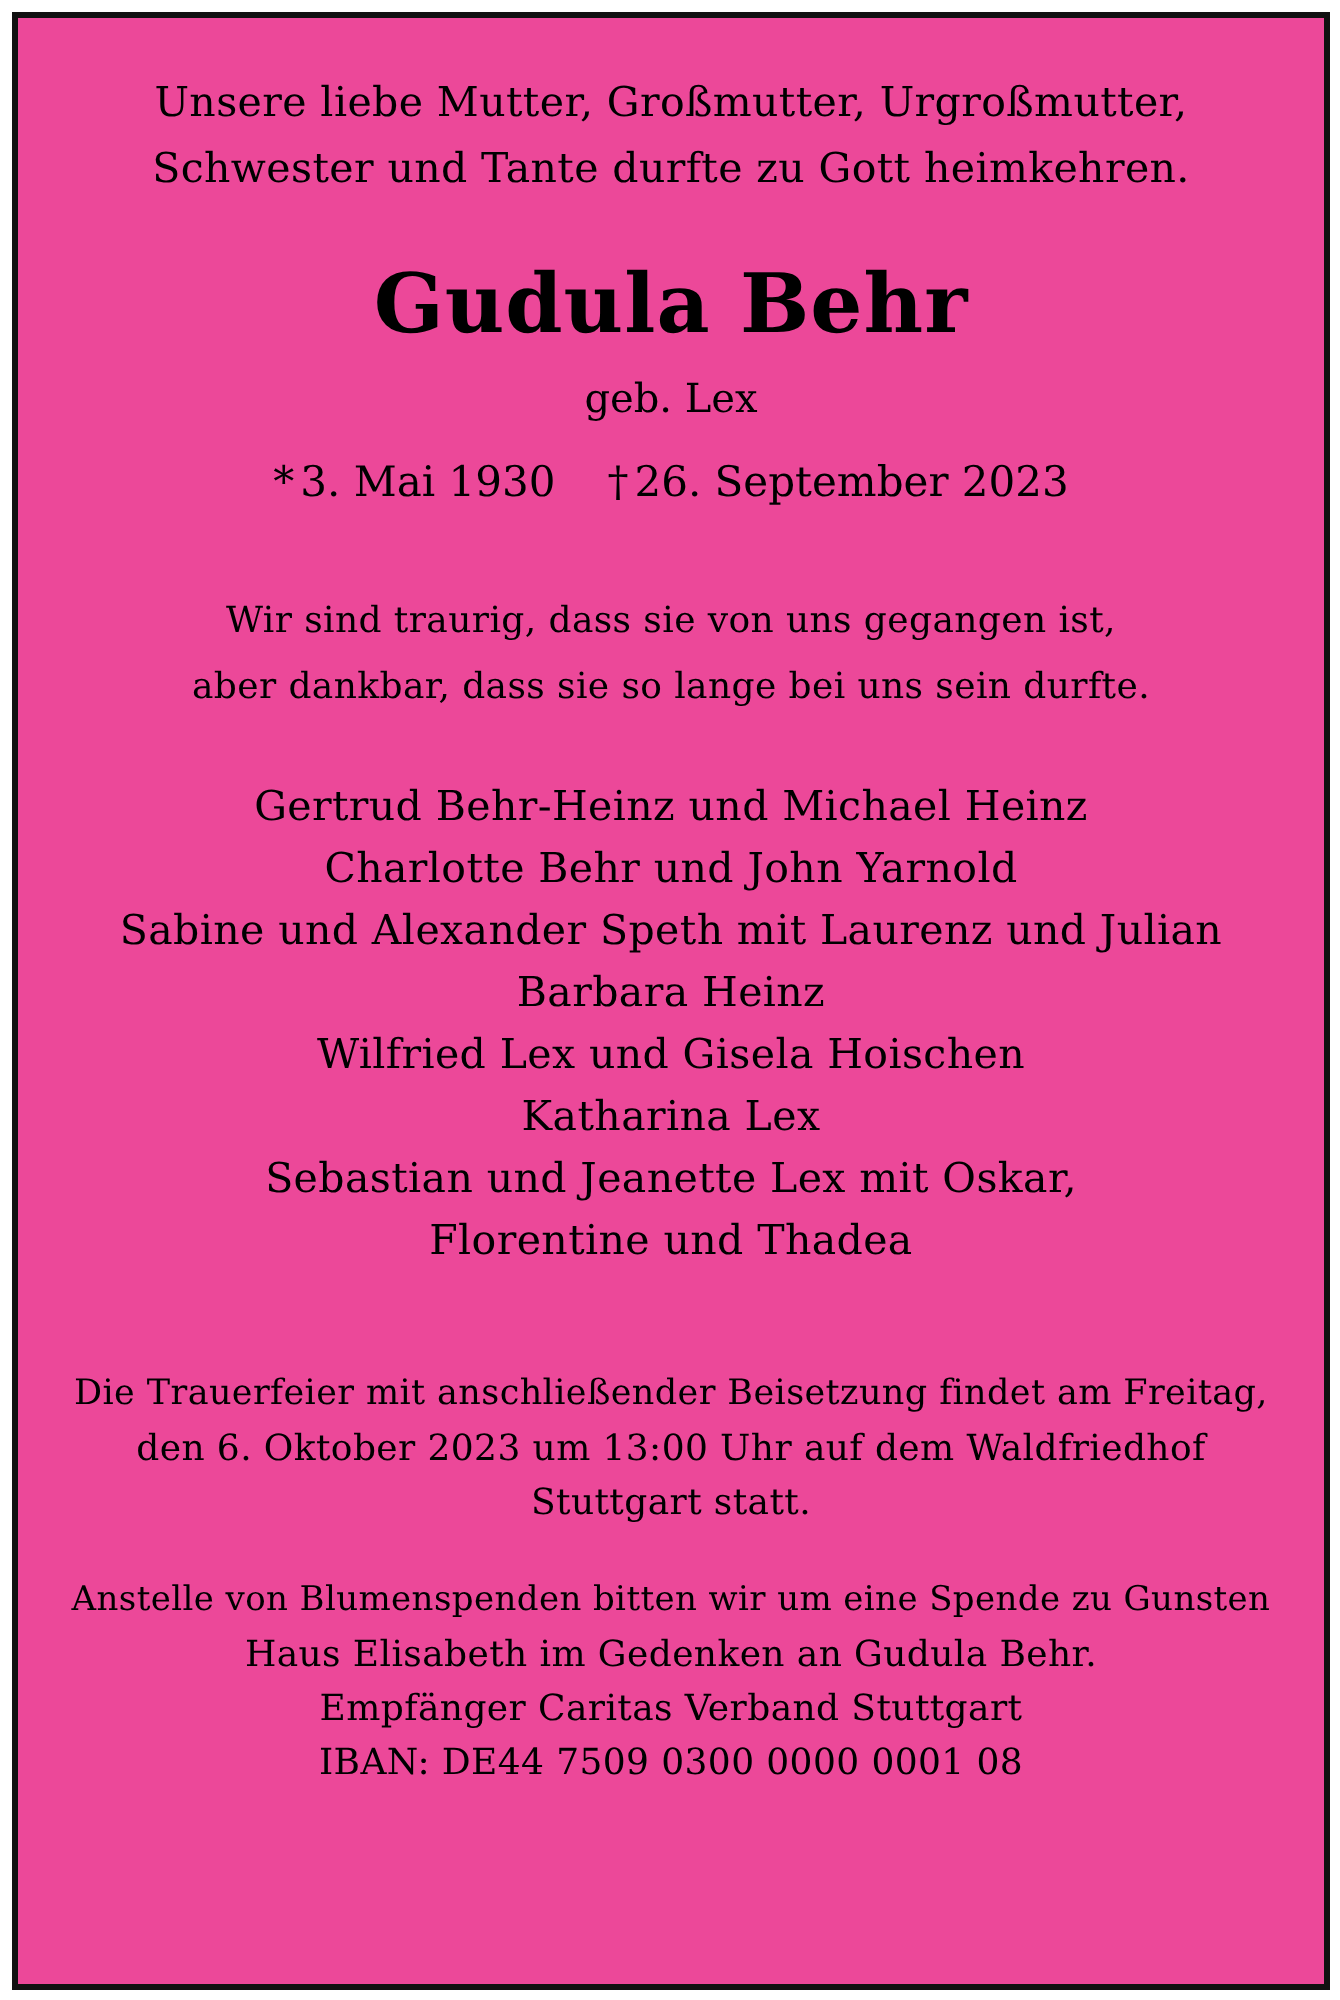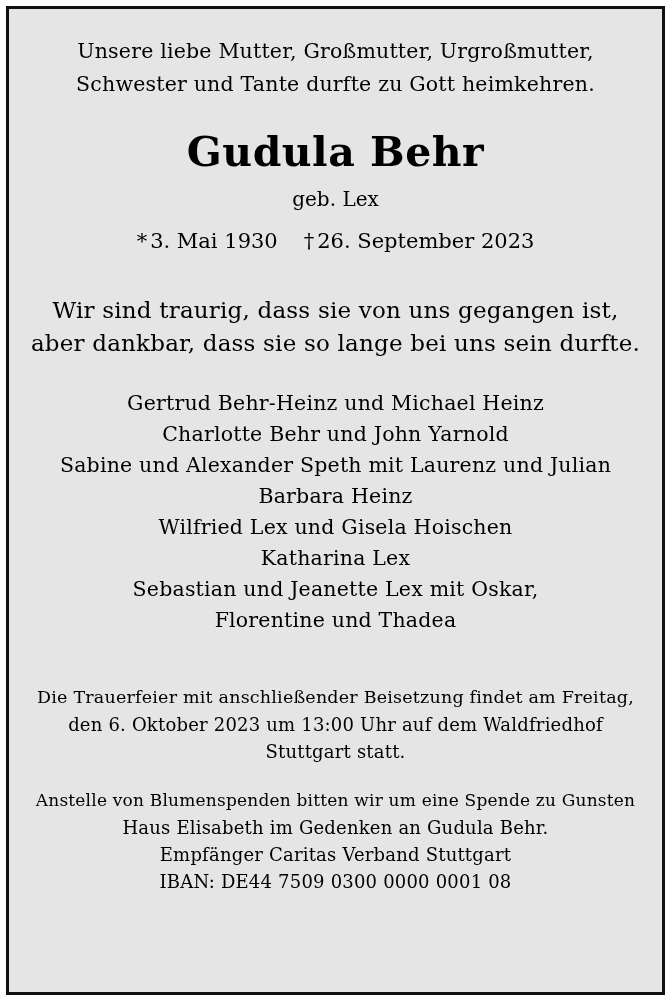--- a/index.html
+++ b/index.html
@@ -22,21 +22,21 @@
     height: 1000px;
     background: #ffffff;
     padding: 6px 5px 5px 6px;
   }
 
   .frame {
     box-sizing: border-box;
     width: 100%;
     height: 100%;
     border: 3px solid #111111;
-    background: #e5e5e5;
+    background: #ec4899;
     padding: 18px 22px 14px 22px;
     display: flex;
     flex-direction: column;
     align-items: center;
   }
 
   
   .line {
     text-align: center;
     white-space: nowrap;
@@ -94,21 +94,21 @@
   }
   .date-symbol {
     margin-right: 3px;
   }
 
   
   #message {
     margin-top: 38px;
   }
   #message .line {
-    font-size: 23px;
+    font-size: 18px;
     line-height: 33px;
   }
 
   
   #survivors {
     margin-top: 28px;
   }
   #survivors .line {
     font-size: 20.5px;
     line-height: 31px;

